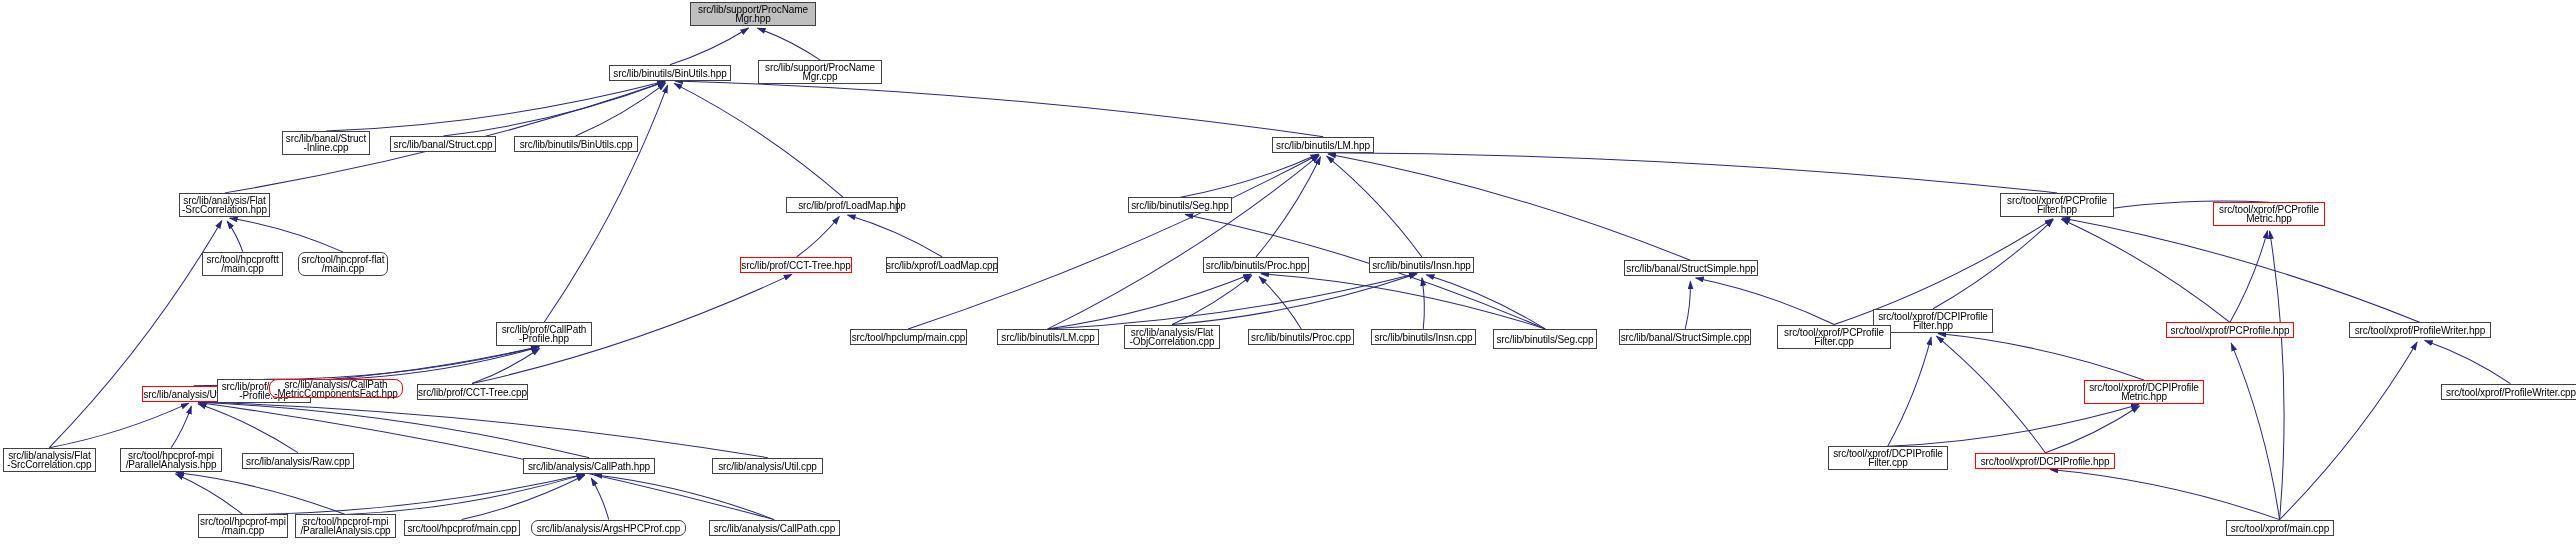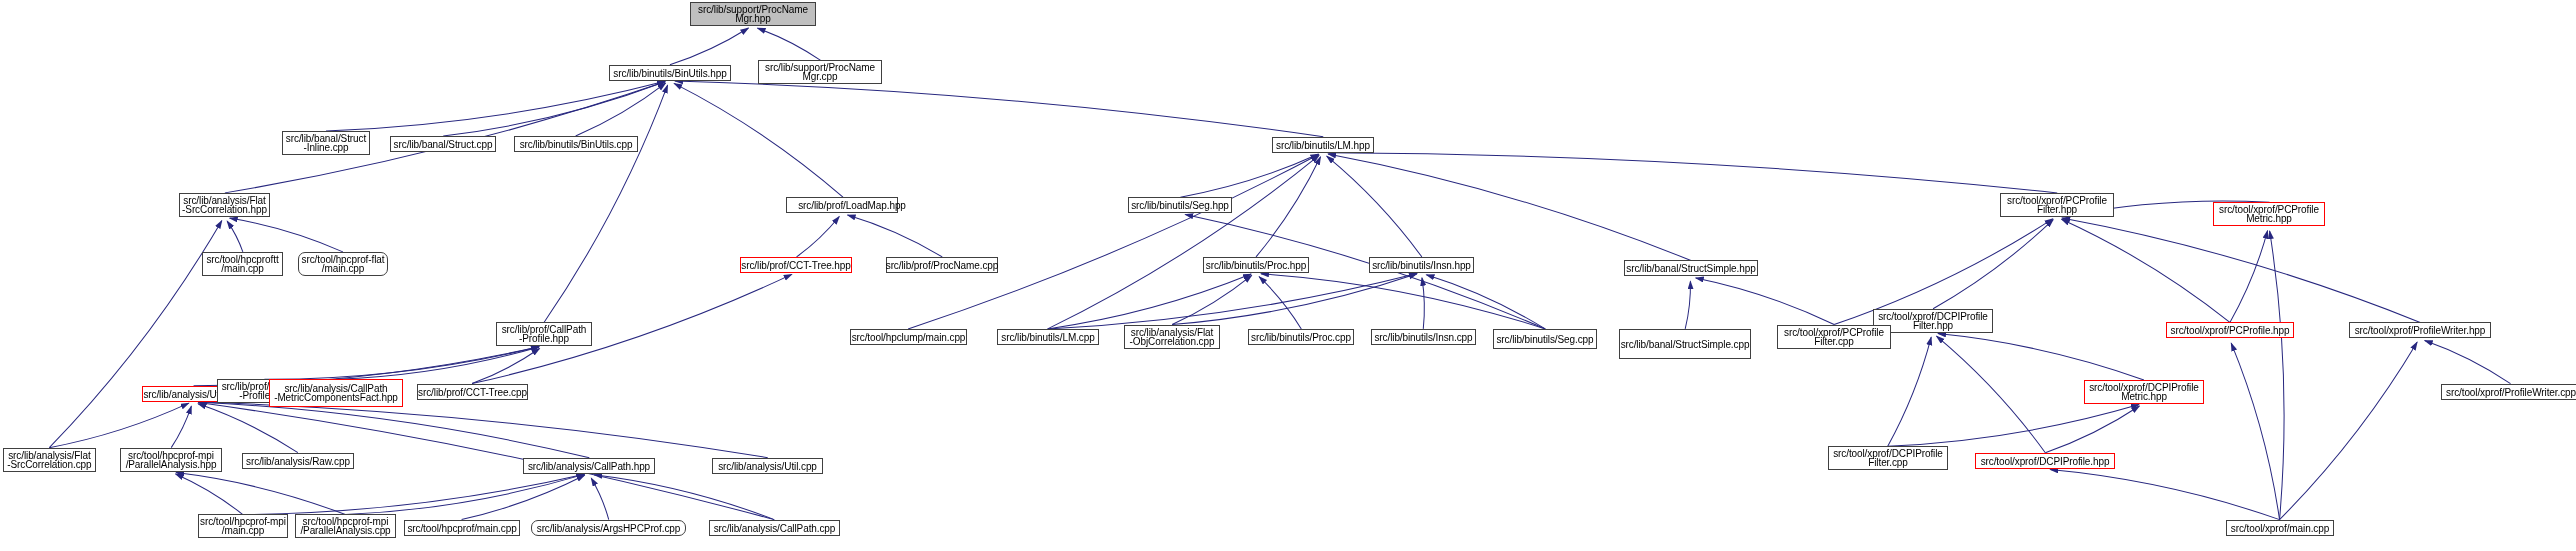--- a/index.html
+++ b/index.html
@@ -146,45 +146,45 @@
       <div class="node" style="left: 1128px; top: 197px; width: 104px; height: 16px;"><span>src/lib/binutils/Seg.hpp</span></div>
       <div class="node" style="left: 2000px; top: 193px; width: 114px; height: 24px;"><span>src/tool/xprof/PCProfile
 Filter.hpp</span></div>
       <div class="node red" style="left: 2213px; top: 202px; width: 112px; height: 24px;"><span>src/tool/xprof/PCProfile
 Metric.hpp</span></div>
       <div class="node" style="left: 202px; top: 252px; width: 81px; height: 24px;"><span>src/tool/hpcproftt
 /main.cpp</span></div>
       <div class="node" style="left: 298px; top: 252px; width: 90px; height: 24px; border-radius: 7px;"><span>src/tool/hpcprof-flat
 /main.cpp</span></div>
       <div class="node red" style="left: 740px; top: 257px; width: 112px; height: 16px;"><span>src/lib/prof/CCT-Tree.hpp</span></div>
-      <div class="node" style="left: 886px; top: 257px; width: 112px; height: 16px;"><span>src/lib/prof/ProcName.cpp</span></div>
+      <div class="node" style="left: 886px; top: 257px; width: 112px; height: 16px;"><span>src/lib/xprof/LoadMap.cpp</span></div>
       <div class="node" style="left: 1203px; top: 257px; width: 106px; height: 16px;"><span>src/lib/binutils/Proc.hpp</span></div>
       <div class="node" style="left: 1369px; top: 257px; width: 105px; height: 16px;"><span>src/lib/binutils/Insn.hpp</span></div>
       <div class="node" style="left: 1624px; top: 260px; width: 134px; height: 16px;"><span>src/lib/banal/StructSimple.hpp</span></div>
       <div class="node" style="left: 1873px; top: 309px; width: 120px; height: 24px;"><span>src/tool/xprof/DCPIProfile
 Filter.hpp</span></div>
       <div class="node red" style="left: 2166px; top: 322px; width: 128px; height: 16px;"><span>src/tool/xprof/PCProfile.hpp</span></div>
       <div class="node" style="left: 2349px; top: 322px; width: 142px; height: 16px;"><span>src/tool/xprof/ProfileWriter.hpp</span></div>
       <div class="node" style="left: 496px; top: 322px; width: 96px; height: 24px;"><span>src/lib/prof/CallPath
 -Profile.hpp</span></div>
       <div class="node" style="left: 850px; top: 329px; width: 117px; height: 16px;"><span>src/tool/hpclump/main.cpp</span></div>
       <div class="node" style="left: 997px; top: 329px; width: 102px; height: 16px;"><span>src/lib/binutils/LM.cpp</span></div>
       <div class="node" style="left: 1124px; top: 325px; width: 96px; height: 24px;"><span>src/lib/analysis/Flat
 -ObjCorrelation.cpp</span></div>
       <div class="node" style="left: 1248px; top: 329px; width: 106px; height: 16px;"><span>src/lib/binutils/Proc.cpp</span></div>
       <div class="node" style="left: 1371px; top: 329px; width: 105px; height: 16px;"><span>src/lib/binutils/Insn.cpp</span></div>
       <div class="node" style="left: 1493px; top: 329px; width: 104px; height: 20px;"><span>src/lib/binutils/Seg.cpp</span></div>
-      <div class="node" style="left: 1619px; top: 329px; width: 132px; height: 30px;"><span>src/lib/banal/StructSimple.cpp</span></div>
+      <div class="node" style="left: 1619px; top: 329px; width: 132px; height: 16px;"><span>src/lib/banal/StructSimple.cpp</span></div>
       <div class="node" style="left: 1777px; top: 325px; width: 114px; height: 24px;"><span>src/tool/xprof/PCProfile
 Filter.cpp</span></div>
       <div class="node" style="left: 2441px; top: 384px; width: 140px; height: 16px;"><span>src/tool/xprof/ProfileWriter.cpp</span></div>
       <div class="node red" style="left: 142px; top: 386px; width: 102px; height: 16px;"><span>src/lib/analysis/Util.hpp</span></div>
       <div class="node" style="left: 217px; top: 379px; width: 94px; height: 24px;"><span>src/lib/prof/CallPath
 -Profile.cpp</span></div>
-      <div class="node red" style="left: 269px; top: 379px; width: 134px; height: 28px;"><span>src/lib/analysis/CallPath
+      <div class="node red" style="left: 269px; top: 379px; width: 134px; height: 19px; border-radius: 8px;"><span>src/lib/analysis/CallPath
 -MetricComponentsFact.hpp</span></div>
       <div class="node" style="left: 417px; top: 384px; width: 111px; height: 16px;"><span>src/lib/prof/CCT-Tree.cpp</span></div>
       <div class="node red" style="left: 2084px; top: 380px; width: 120px; height: 24px;"><span>src/tool/xprof/DCPIProfile
 Metric.hpp</span></div>
       <div class="node" style="left: 2.9px; top: 448px; width: 93px; height: 24px;"><span>src/lib/analysis/Flat
 -SrcCorrelation.cpp</span></div>
       <div class="node" style="left: 120px; top: 448px; width: 102px; height: 24px;"><span>src/tool/hpcprof-mpi
 /ParallelAnalysis.hpp</span></div>
       <div class="node" style="left: 242px; top: 453px; width: 112px; height: 16px;"><span>src/lib/analysis/Raw.cpp</span></div>
       <div class="node" style="left: 523px; top: 458px; width: 132px; height: 16px;"><span>src/lib/analysis/CallPath.hpp</span></div>

